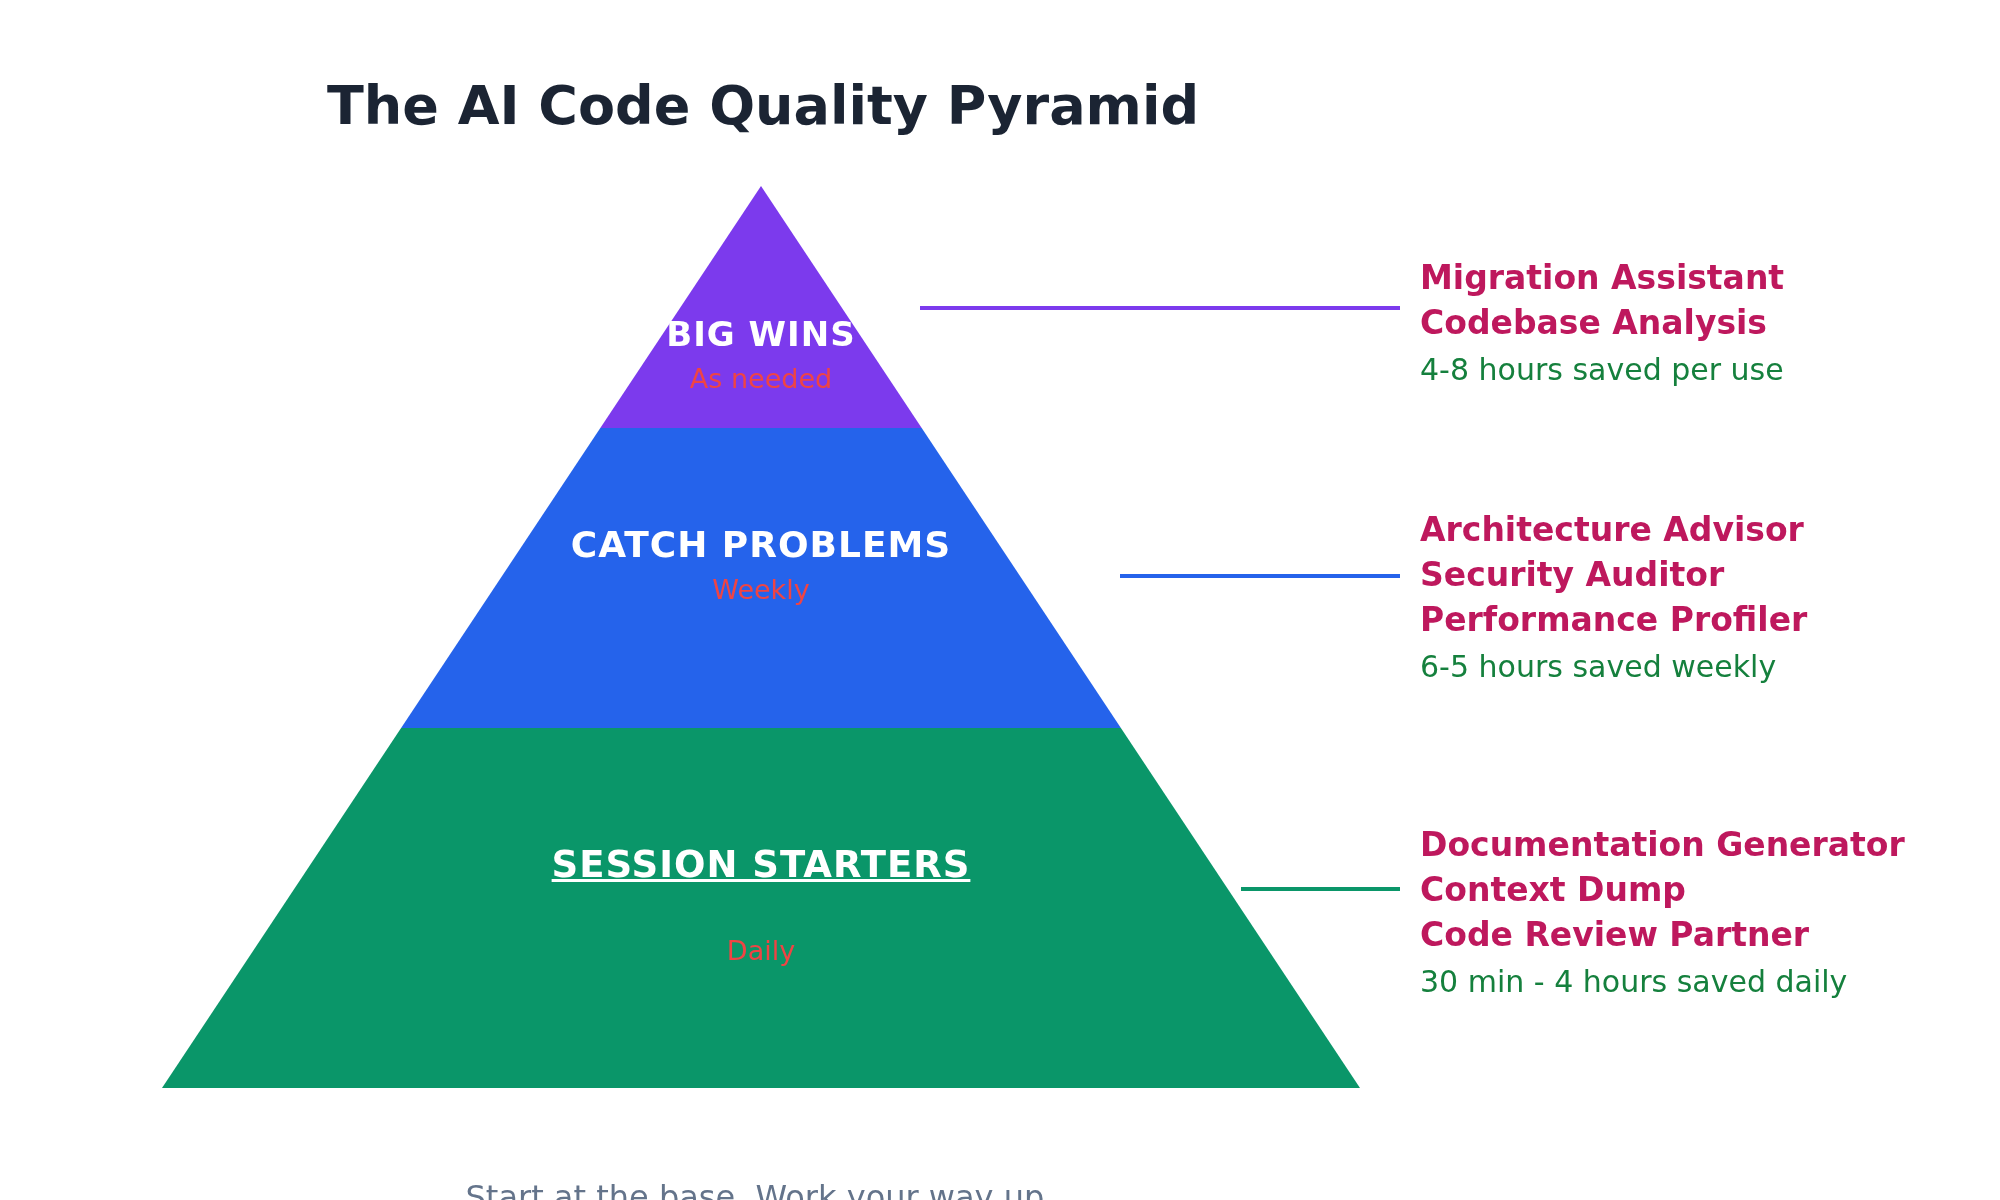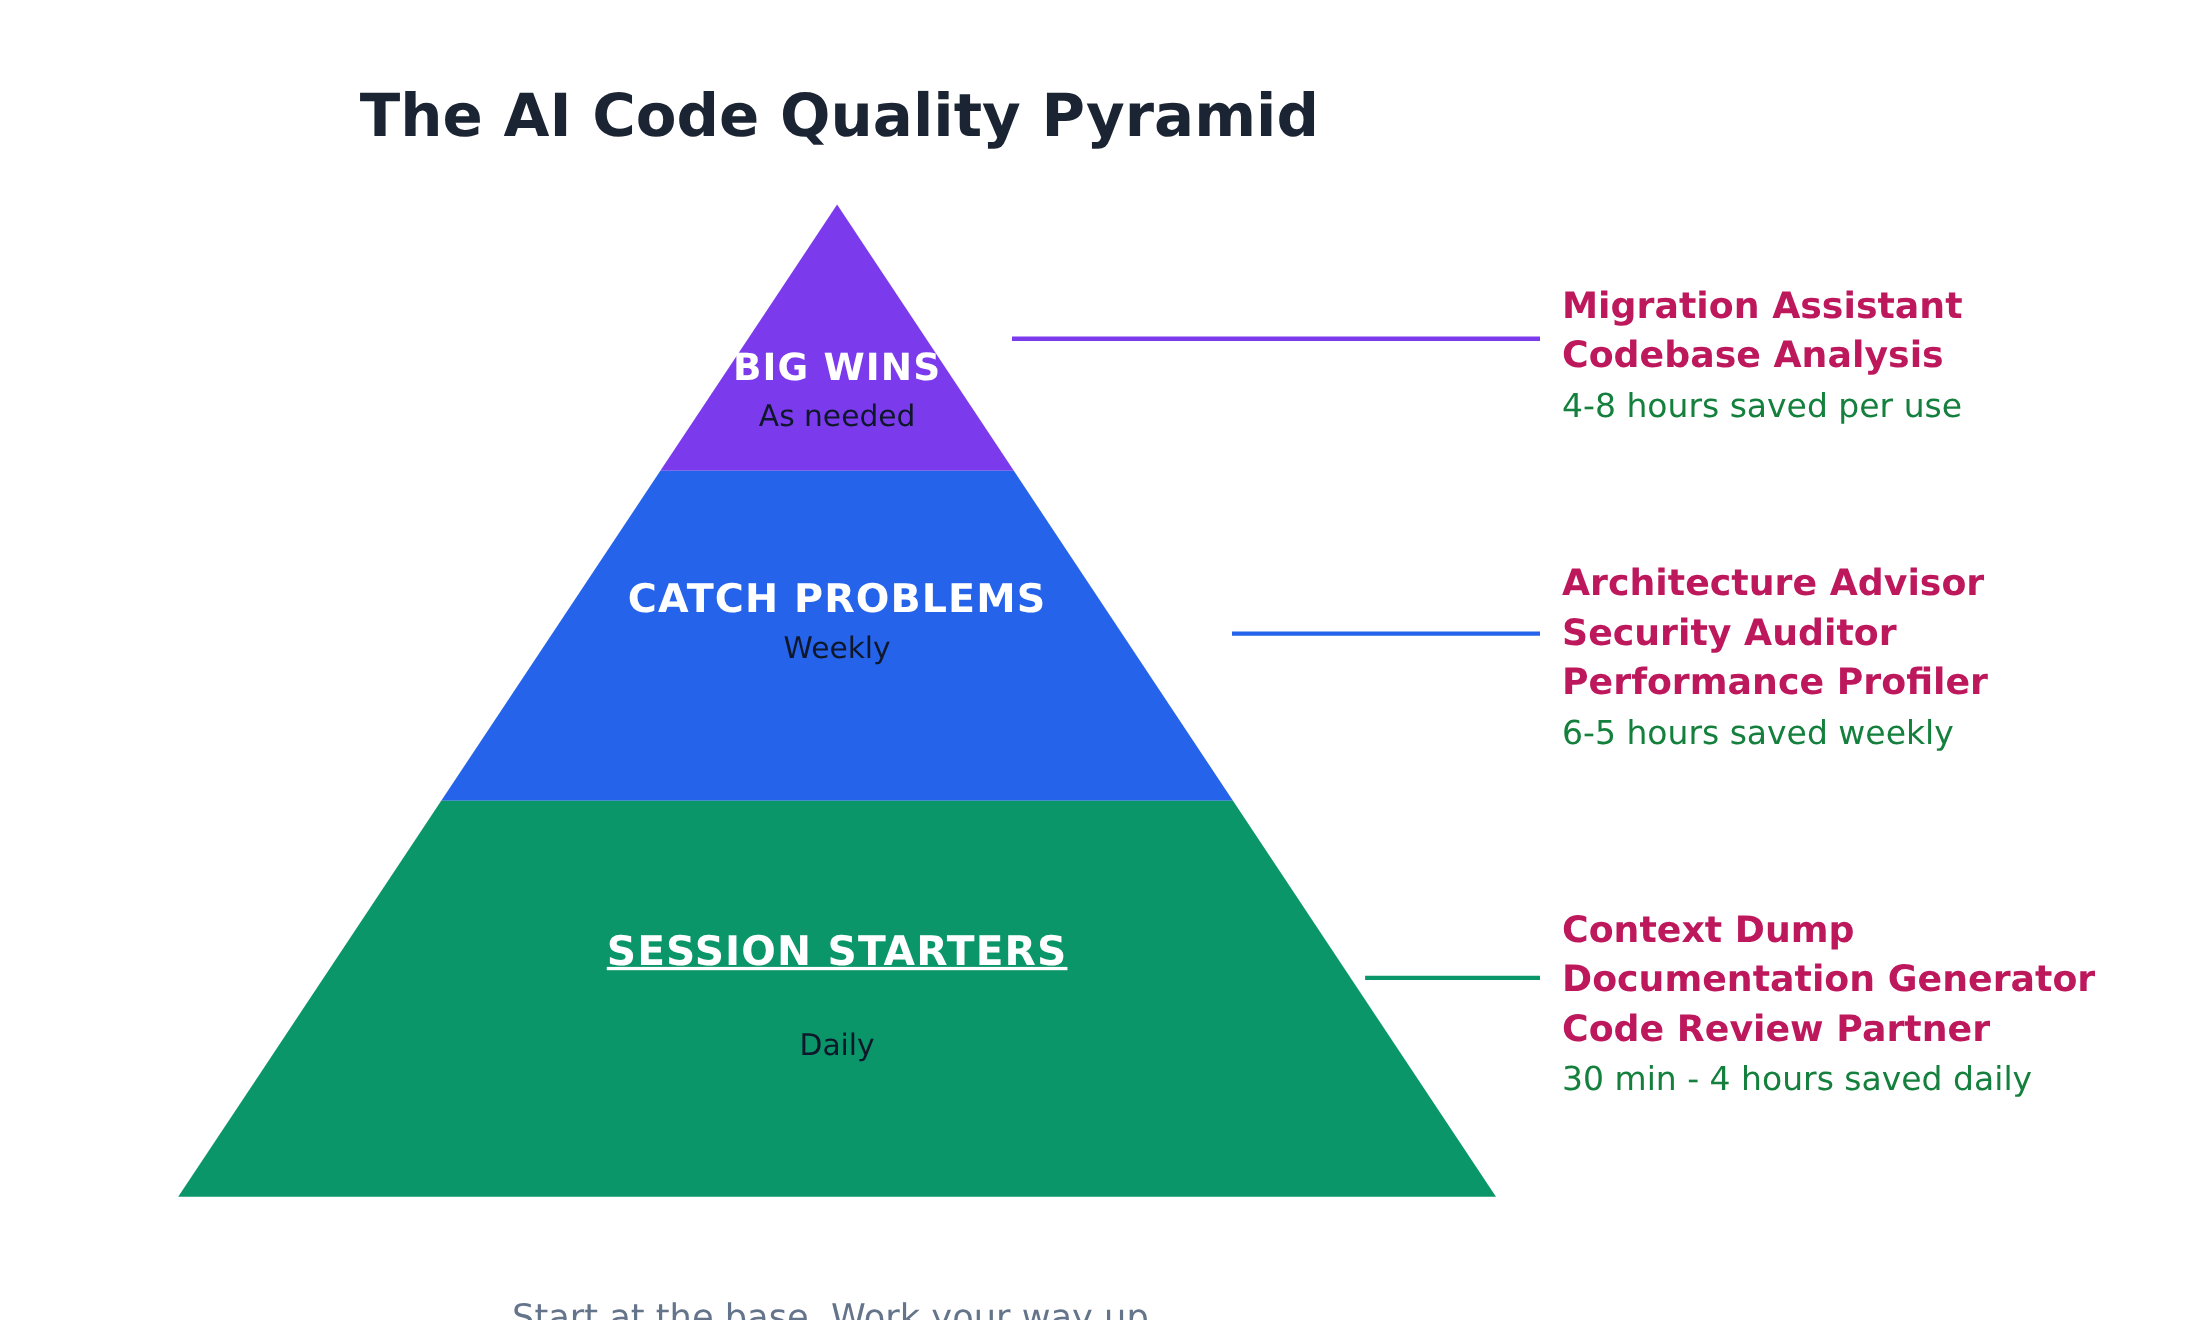--- a/index.html
+++ b/index.html
@@ -36,21 +36,21 @@
     color: #ffffff;
     font-weight: bold;
     line-height: 1;
     letter-spacing: 1px;
     white-space: nowrap;
   }
   .tier-freq {
     position: absolute;
     transform: translateX(-50%);
     left: 761px;
-    color: #0f172a;
+    color: #ef4444;
     font-size: 27px;
     line-height: 1;
     white-space: nowrap;
   }
   .label-top    { top: 269px; font-size: 34px; }
   .freq-top     { top: 317px; }
   .label-middle { top: 479px; font-size: 36px; }
   .freq-middle  { top: 528px; }
   .label-bottom { top: 798px; font-size: 37px; text-decoration: underline; }
   .freq-bottom  { top: 889px; }
@@ -119,21 +119,21 @@
   </div>
 
   <div class="ann ann-g2">
     <div class="ann-tool">Architecture Advisor</div>
     <div class="ann-tool">Security Auditor</div>
     <div class="ann-tool">Performance Profiler</div>
     <div class="ann-savings">6-5 hours saved weekly</div>
   </div>
 
   <div class="ann ann-g3">
+    <div class="ann-tool">Documentation Generator</div>
     <div class="ann-tool">Context Dump</div>
-    <div class="ann-tool">Documentation Generator</div>
     <div class="ann-tool">Code Review Partner</div>
     <div class="ann-savings">30 min - 4 hours saved daily</div>
   </div>
 
   <div class="caption">Start at the base. Work your way up.</div>
 
 </div>
 
 </body></html>

